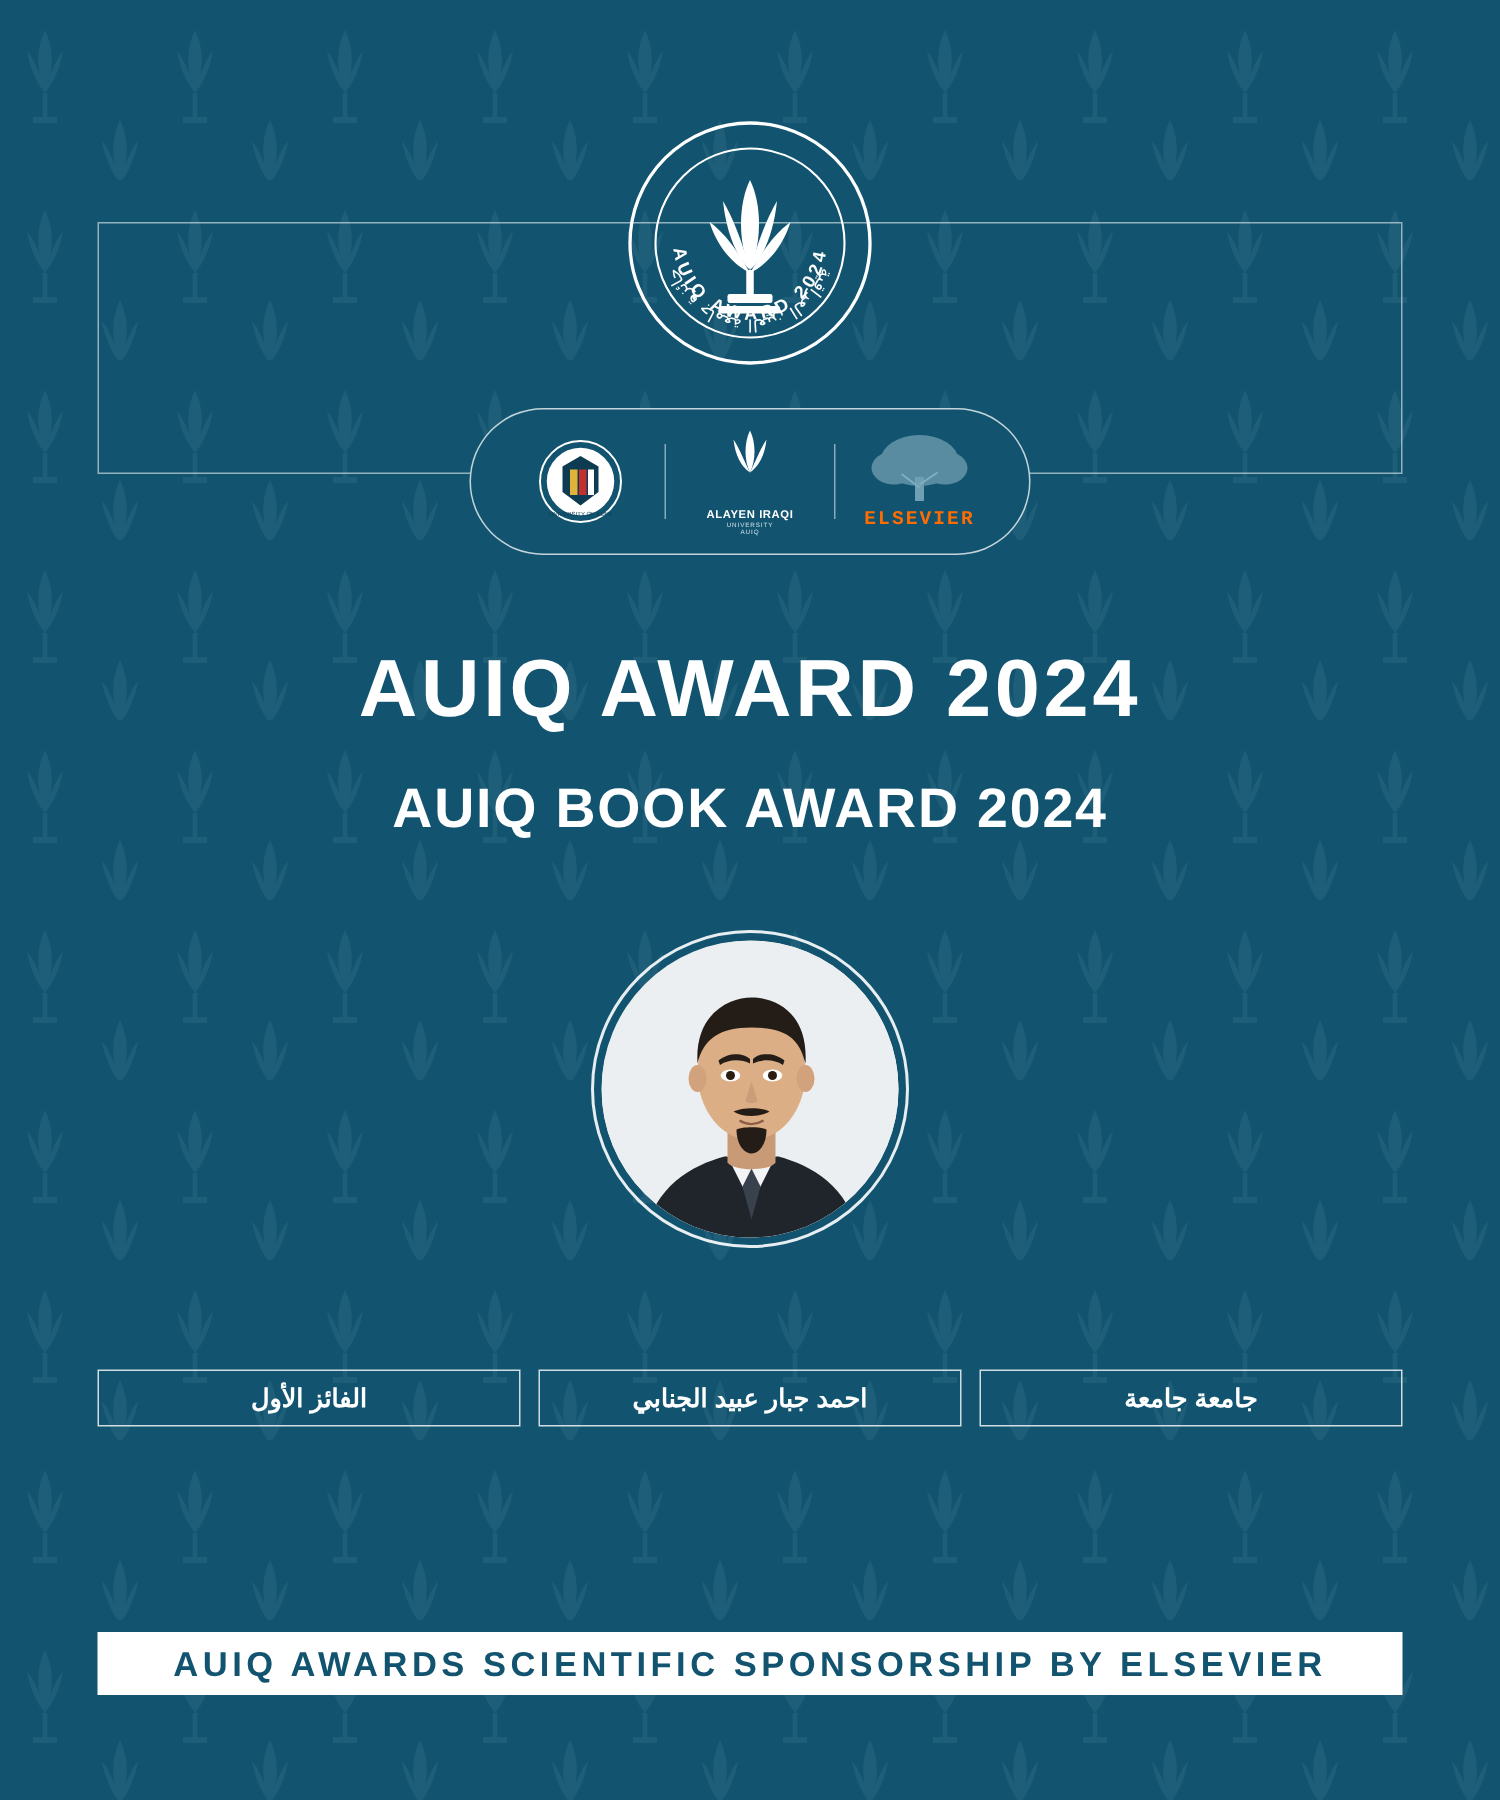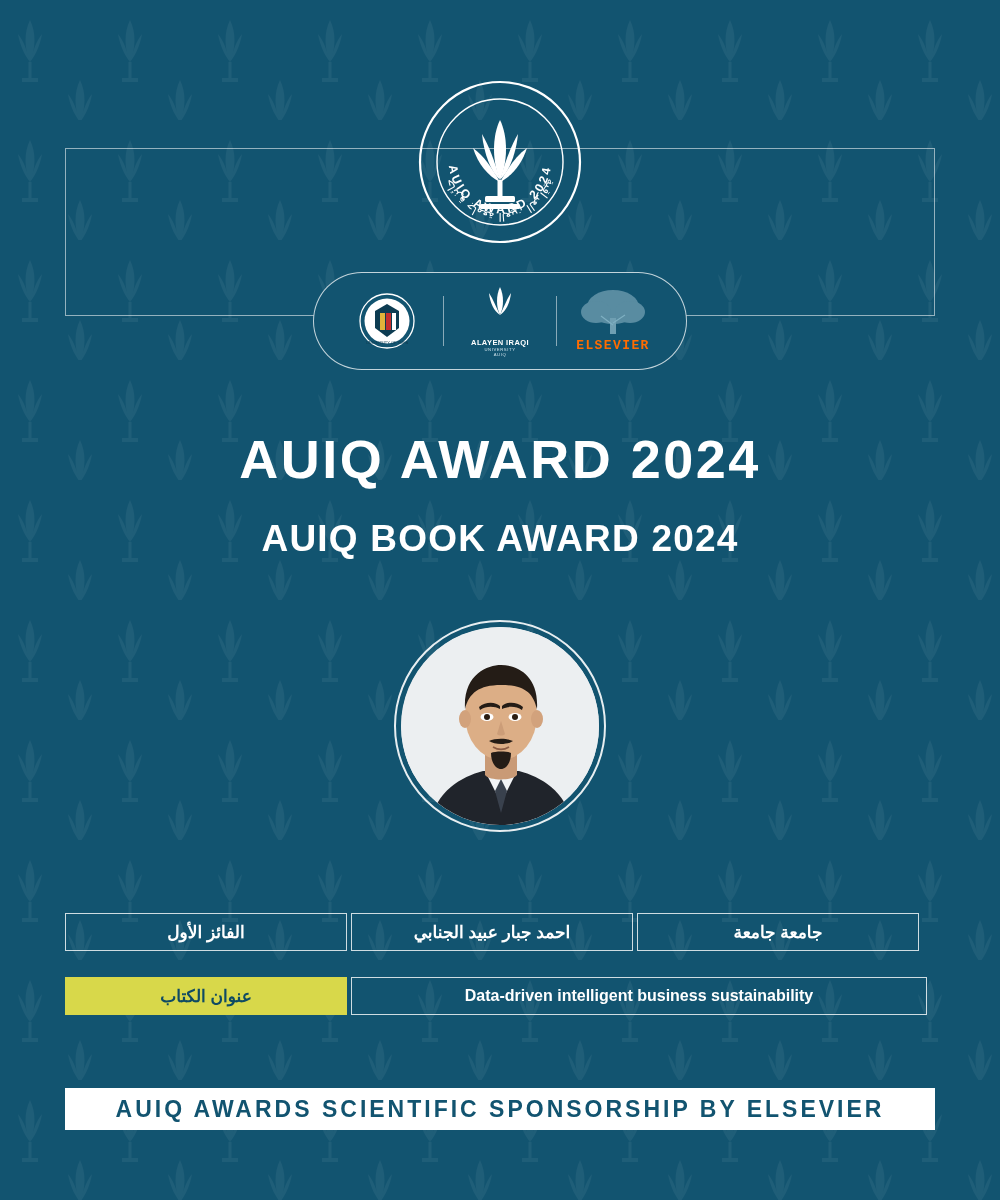--- a/index.html
+++ b/index.html
@@ -193,21 +193,22 @@
   
   .rows {
     position: absolute;
     left: 65px;
     top: 913px;
     width: 870px;
   }
   .row {
     display: flex;
     gap: 4px;
-    margin-bottom: 26px;
+    margin-bottom: 16px;
+    justify-content: space-between;
   }
   .cell {
     border: 1.2px solid rgba(255,255,255,0.8);
     height: 38px;
     display: flex;
     align-items: center;
     justify-content: center;
     color: #ffffff;
     font-size: 17px;
     font-weight: bold;
@@ -397,23 +398,19 @@
       </svg>
     </div>
   </div>
 
   <div class="rows">
     <div class="row">
       <div class="cell cell-a">الفائز الأول</div>
       <div class="cell cell-b">احمد جبار عبيد الجنابي</div>
       <div class="cell cell-c">جامعة جامعة</div>
     </div>
-    <div class="row">
-      <div class="cell cell-label-highlight">عنوان الكتاب</div>
-      <div class="cell cell-book">Data-driven intelligent business sustainability</div>
-    </div>
   </div>
 
   <div class="footer">
     <span class="footer-text">AUIQ AWARDS SCIENTIFIC SPONSORSHIP BY ELSEVIER</span>
   </div>
 
 </div>
 
 </body></html>

